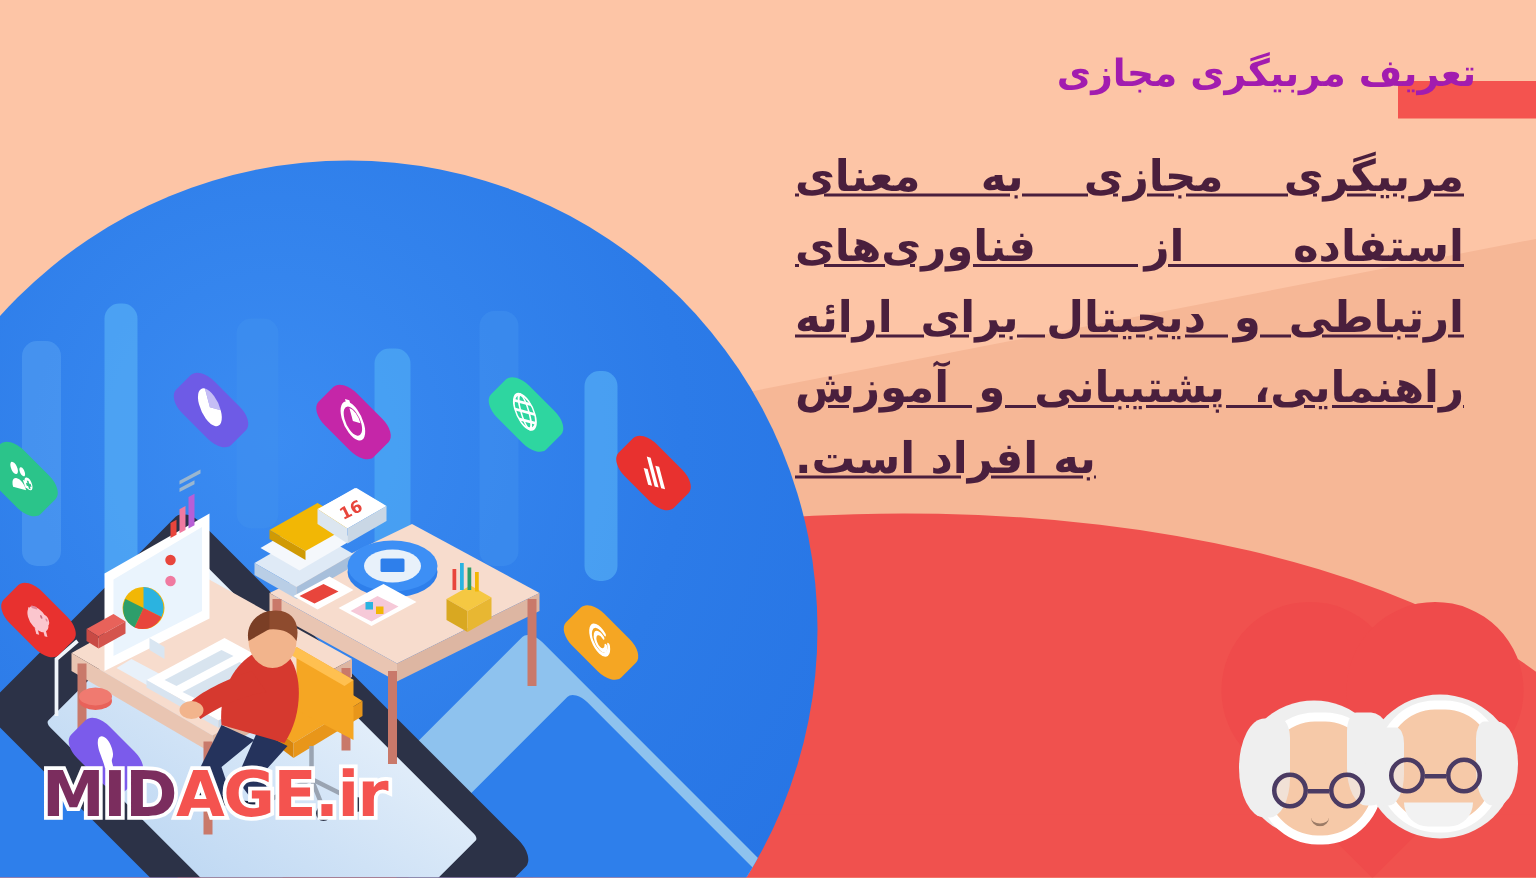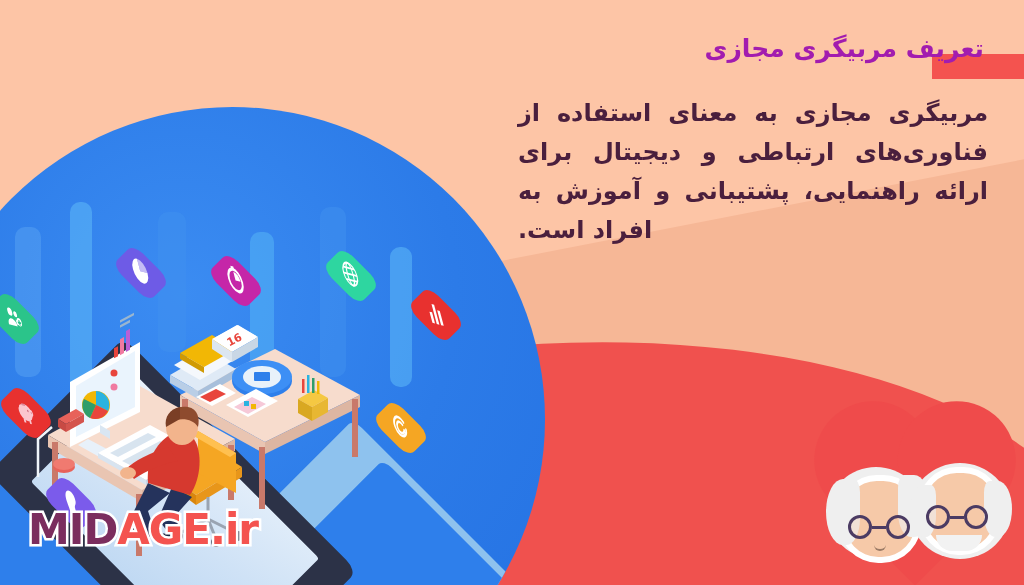--- a/index.html
+++ b/index.html
@@ -30,22 +30,22 @@
     position:absolute;right:0;top:54px;width:92px;height:25px;background:#F4534F;
   }
 
   
   .text-col{position:absolute;right:36px;top:34px;width:470px;text-align:right;direction:rtl;}
   .headline{
     font-size:25px;font-weight:bold;color:#a21caf;letter-spacing:.3px;
     margin:0 0 30px 0;line-height:1.2;padding-right:4px;
   }
   .body-copy{
-    font-size:24px;font-weight:bold;color:#4A1F3D;line-height:1.62;
-    margin:0;text-align:justify;text-align-last:left;direction:rtl;
+    font-size:29px;font-weight:bold;color:#4A1F3D;line-height:1.62;
+    margin:12px;text-align:justify;text-align-last:left;direction:rtl;text-decoration:underline;
   }
 
   
   .illus{
     position:absolute;left:-80px;top:107px;width:625px;height:625px;
     border-radius:50%;overflow:hidden;
     background:radial-gradient(circle at 42% 30%,#3B8CF2 0%,#2C7BE8 48%,#2370E2 100%);
   }
   .illus-inner{position:absolute;inset:0;}
   .vbar{position:absolute;border-radius:10px;opacity:.55;}

